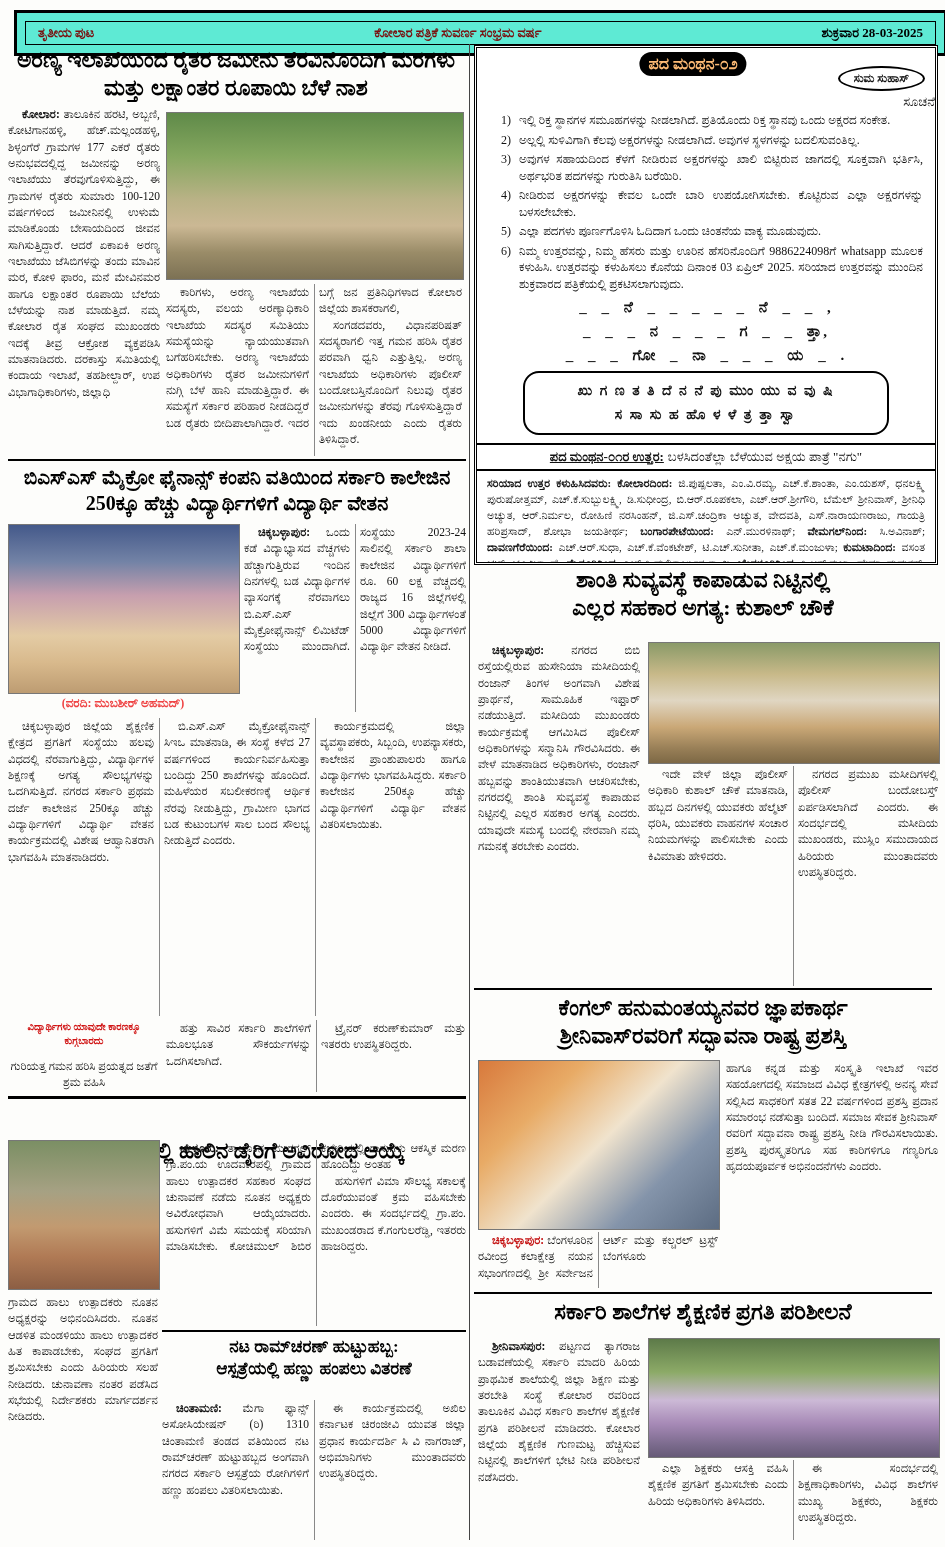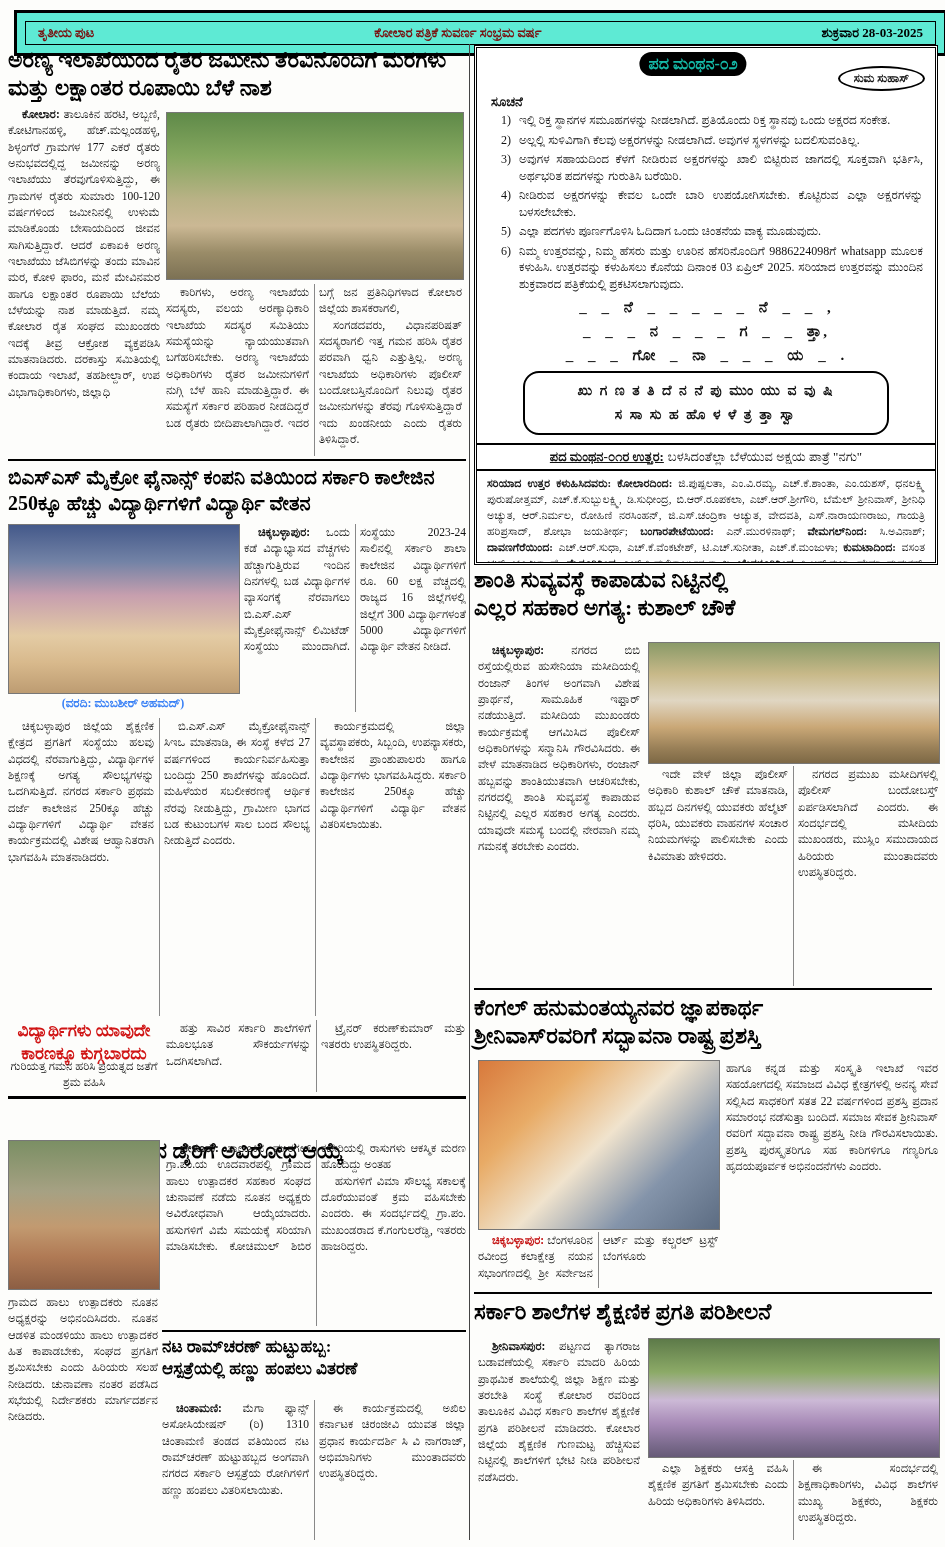--- a/index.html
+++ b/index.html
@@ -9,42 +9,42 @@
   
   .masthead{border:3px solid #000;background:#5eead4;padding:8px;}
   .masthead-inner{border:1px solid #000;height:22px;display:flex;align-items:center;
         justify-content:space-between;padding:0 12px;font-weight:bold;font-size:13px;}
   .mast-left,.mast-center{color:#7a0e0e;}
   .mast-right{color:#000;}
   
   .hrule{background:#000;}
   .vrule{background:#444;width:1px;}
   
-  .headline{font-weight:bold;color:#000;line-height:1.28;}
+  .headline{font-weight:bold;text-align:center;color:#000;line-height:1.28;}
   .h-xl{font-size:22px;}
   .h-lg{font-size:20px;}
   .h-md{font-size:17px;}
   
   .bt{font-size:11.5px;line-height:1.42;text-align:justify;overflow:hidden;}
   .bt p{margin:0;text-indent:14px;}
   .dl{font-weight:bold;}
   .dl-red{font-weight:bold;color:#c41111;}
   .cols2{column-count:2;column-gap:10px;column-rule:1px solid #888;}
   .cols3{column-count:3;column-gap:10px;column-rule:1px solid #888;}
-  .subhead-red{color:#d01414;font-weight:bold;font-size:17px;text-align:center;line-height:1.35;}
-  .caption-red{color:#3b82f6;font-weight:bold;font-size:12px;text-align:center;}
+  .subhead-red{color:#d01414;font-weight:bold;font-size:10px;text-align:center;line-height:1.35;}
+  .caption-red{color:#ef4444;font-weight:bold;font-size:12px;text-align:center;}
   .photo{border:1px solid #777;}
   
   .puzzle-box{border:3px double #000;background:#fff;overflow:hidden;}
   .pz-head{position:relative;height:46px;}
-  .pz-badge{position:absolute;left:50%;top:4px;transform:translateX(-62%);background:#000;color:#14b8a6;
+  .pz-badge{position:absolute;left:50%;top:4px;transform:translateX(-62%);background:#000;color:#fdba74;
         font-weight:bold;font-size:16px;padding:3px 9px;border-radius:15px;white-space:nowrap;}
   .pz-oval{position:absolute;right:10px;top:18px;border:2px solid #000;border-radius:50%;
         font-weight:bold;font-size:11.5px;padding:4px 14px;white-space:nowrap;}
-  .pz-instr-label{font-weight:bold;font-size:13px;margin:0 0 2px 14px;}
+  .pz-instr-label{font-weight:normal;font-size:13px;margin:0 0 2px 14px;text-align:right;}
   .pz-list{margin:0 12px 0 16px;}
   .pz-item{display:flex;gap:8px;font-size:12px;line-height:1.38;margin-bottom:3px;text-align:justify;}
   .pz-item .num{flex:0 0 18px;text-align:right;}
   .pz-row{text-align:center;font-weight:bold;font-size:15px;letter-spacing:2px;word-spacing:7px;margin:7px 0;}
   .pz-letters{width:330px;margin:6px auto 8px auto;border:2px solid #000;border-radius:16px;
         padding:6px 16px;text-align:center;font-weight:bold;font-size:14px;line-height:1.7;letter-spacing:2px;}
   .pz-answer{border-top:2px solid #000;padding:4px 8px;text-align:center;font-size:13px;}
   .pz-answer b{margin-right:4px;text-decoration:underline;}
   .pz-winners{border-top:2px solid #000;padding:5px 10px;font-size:11px;line-height:1.45;text-align:justify;}
   .pz-winners b{font-weight:bold;}

